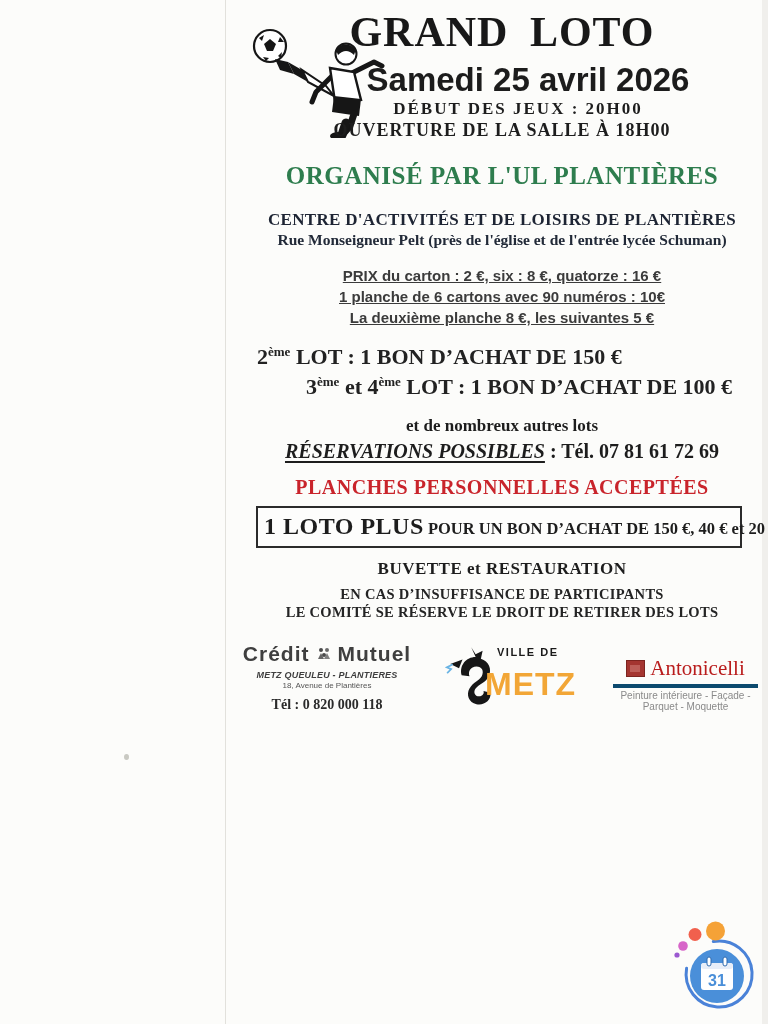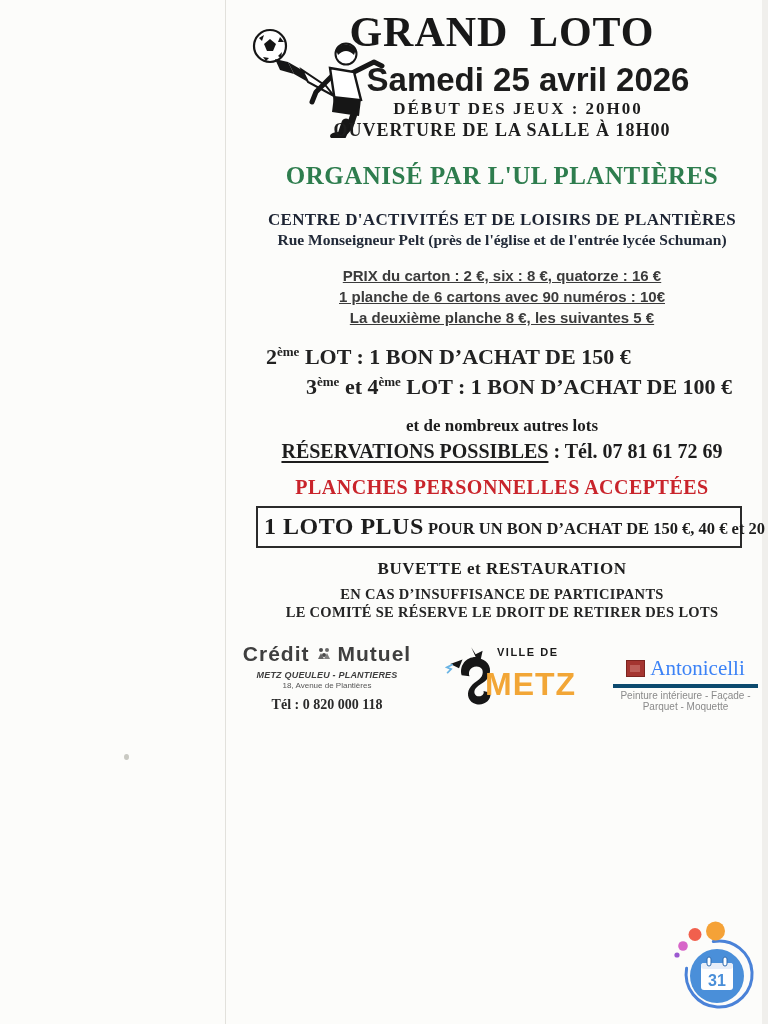--- a/index.html
+++ b/index.html
@@ -25,26 +25,26 @@
 
   .organise{top:162px;font-size:25px;font-weight:bold;color:#2e7d4e;letter-spacing:0.5px;}
   .venue{top:210px;font-size:17px;font-weight:bold;color:#1d2433;letter-spacing:0.3px;}
   .addr{top:231px;font-size:15.5px;font-weight:bold;color:#222a38;}
 
   .prices{top:265px;font-family:"Liberation Sans",sans-serif;font-size:15px;font-weight:bold;color:#3b3b3b;line-height:21px;text-decoration:underline;}
 
   .lots{top:339px;font-size:22px;font-weight:bold;color:#222;line-height:25px;text-align:left;}
   .lots sup{font-size:13px;}
   .lot-1{margin-left:22px;}
-  .lot-2{margin-left:30px;}
+  .lot-2{margin-left:21px;}
   .lot-3{margin-left:70px;}
   .autres{top:416px;font-size:17px;font-weight:bold;}
 
   .reserv{top:440px;font-size:20px;font-weight:bold;}
-  .reserv .und{text-decoration:underline;text-underline-offset:3px;}
+  .reserv .und{text-decoration:underline;text-underline-offset:3px;font-style:italic;}
   .planches{top:476px;font-size:20px;font-weight:bold;color:#c9242b;letter-spacing:0.5px;}
 
   .lotoplus{top:506px;left:256px;width:470px;border:2px solid #2b2b2b;padding:5px 6px 6px 6px;
             background:#fdfdfc;font-weight:bold;text-align:center;white-space:nowrap;}
   .lotoplus .big{font-size:24px;letter-spacing:0.5px;}
   .lotoplus .small{font-size:16.5px;}
 
   .buvette{top:559px;font-size:17px;font-weight:bold;letter-spacing:0.5px;}
   .comite{top:586px;font-size:14.5px;font-weight:bold;line-height:17.5px;letter-spacing:0.3px;color:#242424;}
 
@@ -58,21 +58,21 @@
 
   .metz{width:135px;position:relative;height:72px;}
   .metz-villede{position:absolute;left:52px;top:4px;font-family:"Liberation Sans",sans-serif;font-size:11px;font-weight:bold;letter-spacing:1.5px;color:#1a1a1a;}
   .metz-metz{position:absolute;left:40px;top:24px;font-family:"Liberation Sans",sans-serif;font-size:32px;font-weight:bold;letter-spacing:1px;color:#f2a636;}
   .metz-dragon{position:absolute;left:0;top:0;}
 
   .anto{width:145px;text-align:center;padding-top:14px;}
   .anto-row{display:flex;align-items:center;justify-content:center;gap:5px;}
   .anto-icon{width:17px;height:15px;background:#a43530;border:1px solid #7c241f;position:relative;}
   .anto-icon:after{content:"";position:absolute;left:3px;top:4px;width:10px;height:7px;background:#c8706a;opacity:.7;}
-  .anto-name{font-size:21px;color:#3b82f6;}
+  .anto-name{font-size:21px;color:#b91c1c;}
   .anto-tag{font-family:"Liberation Sans",sans-serif;font-size:10px;color:#8a8a8a;margin-top:3px;border-top:4px solid #0c4a6e;padding-top:2px;}
 
   
   .player{left:242px;top:6px;}
 
   
   .calwidget{left:666px;top:916px;width:100px;height:100px;cursor:pointer;}
   .cal-day{font-family:"Liberation Sans",sans-serif;font-weight:bold;}
 </style>
 </head>

